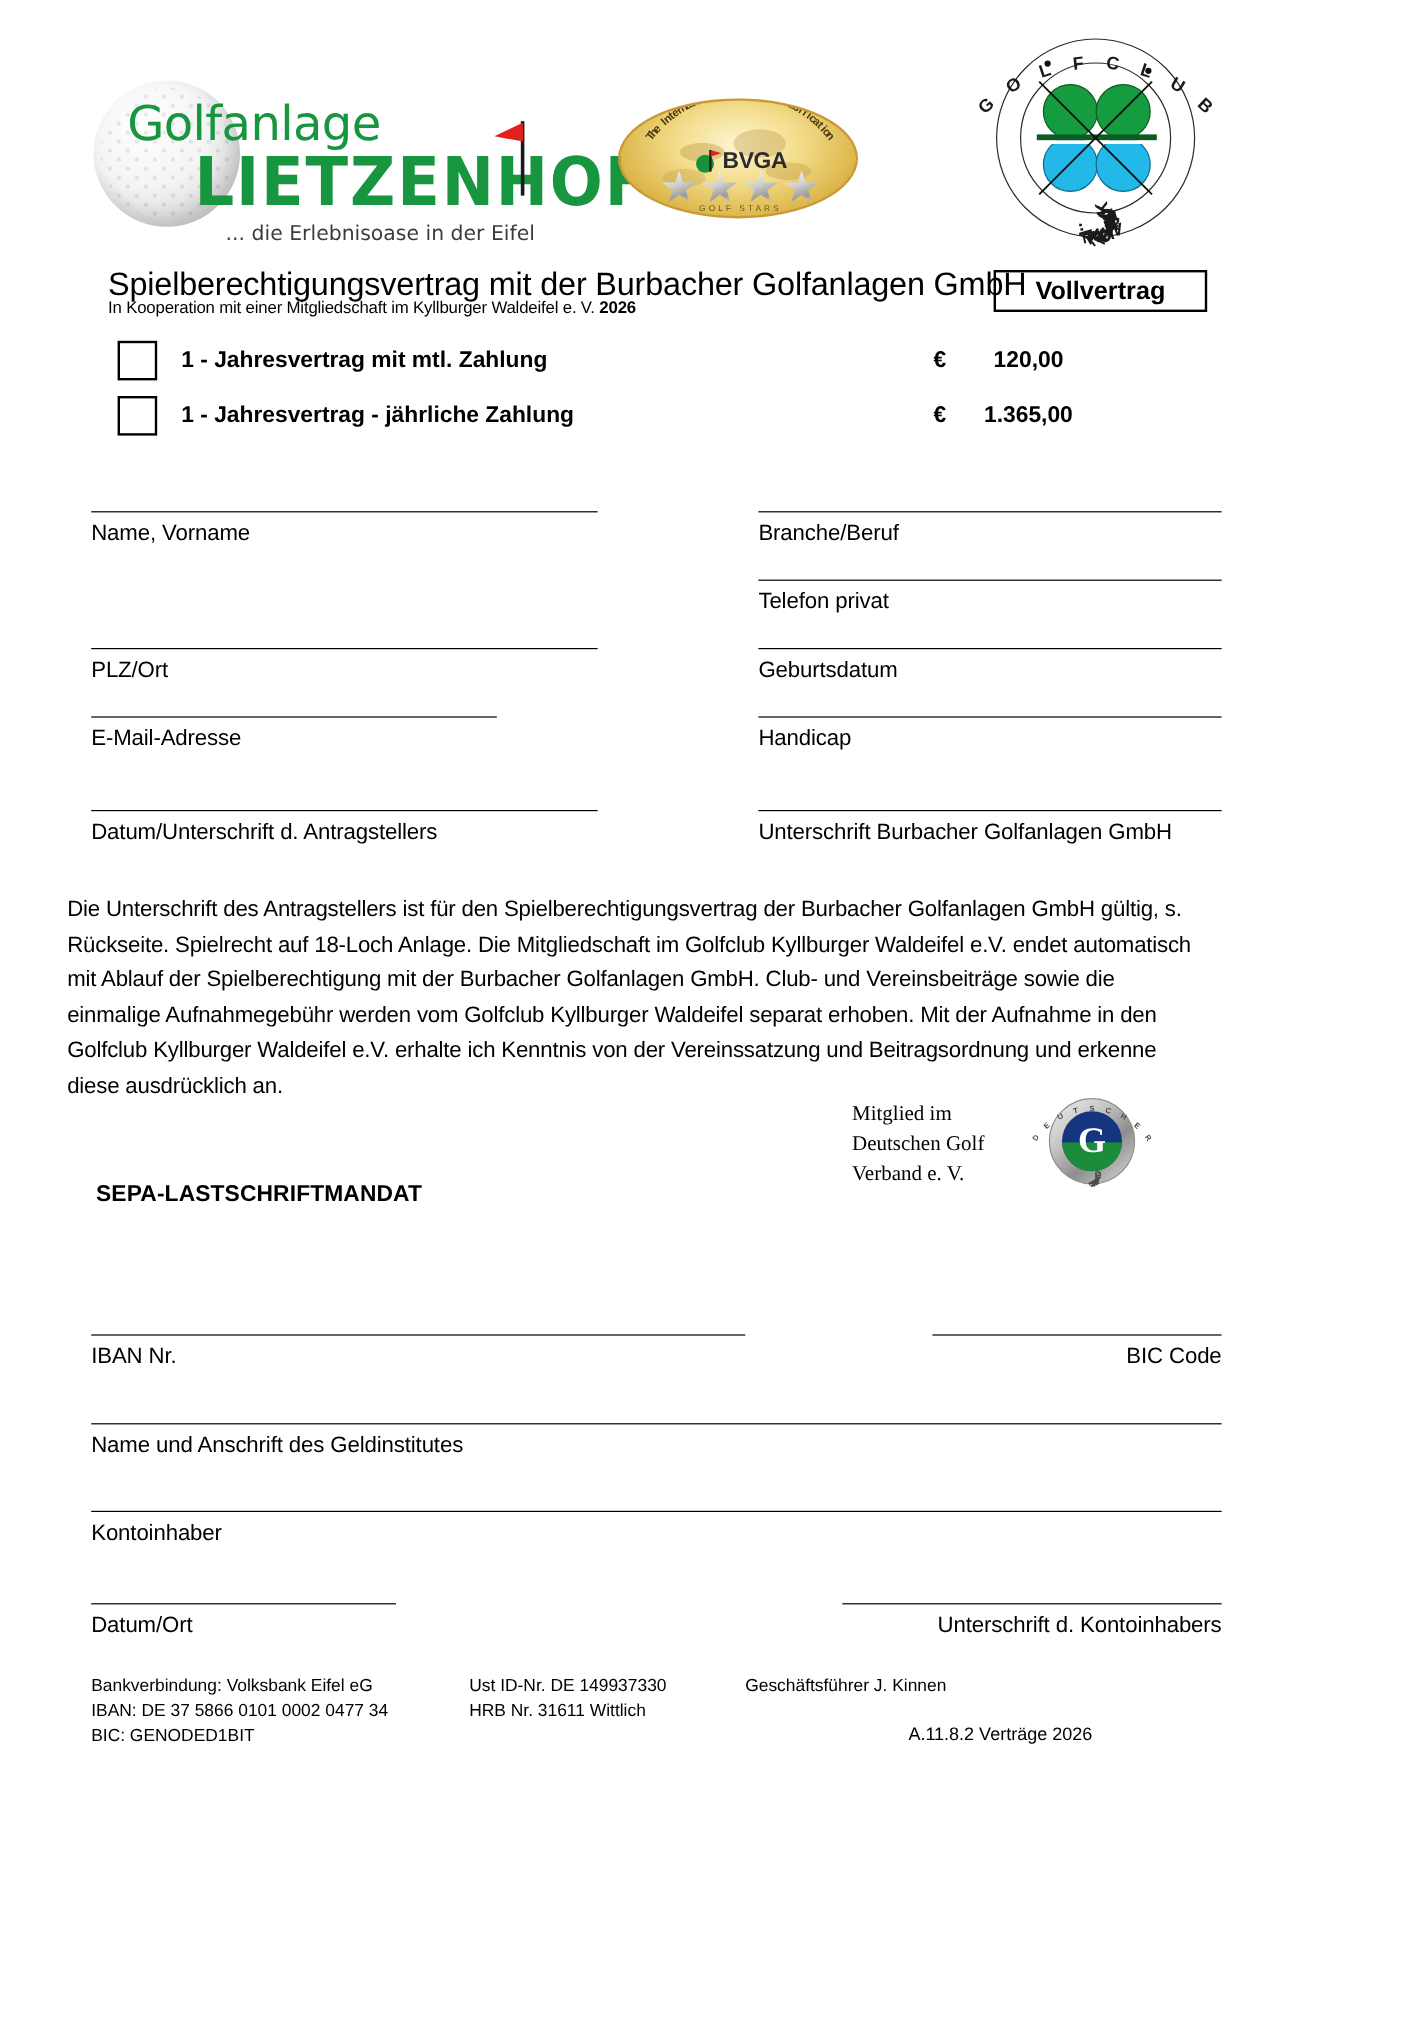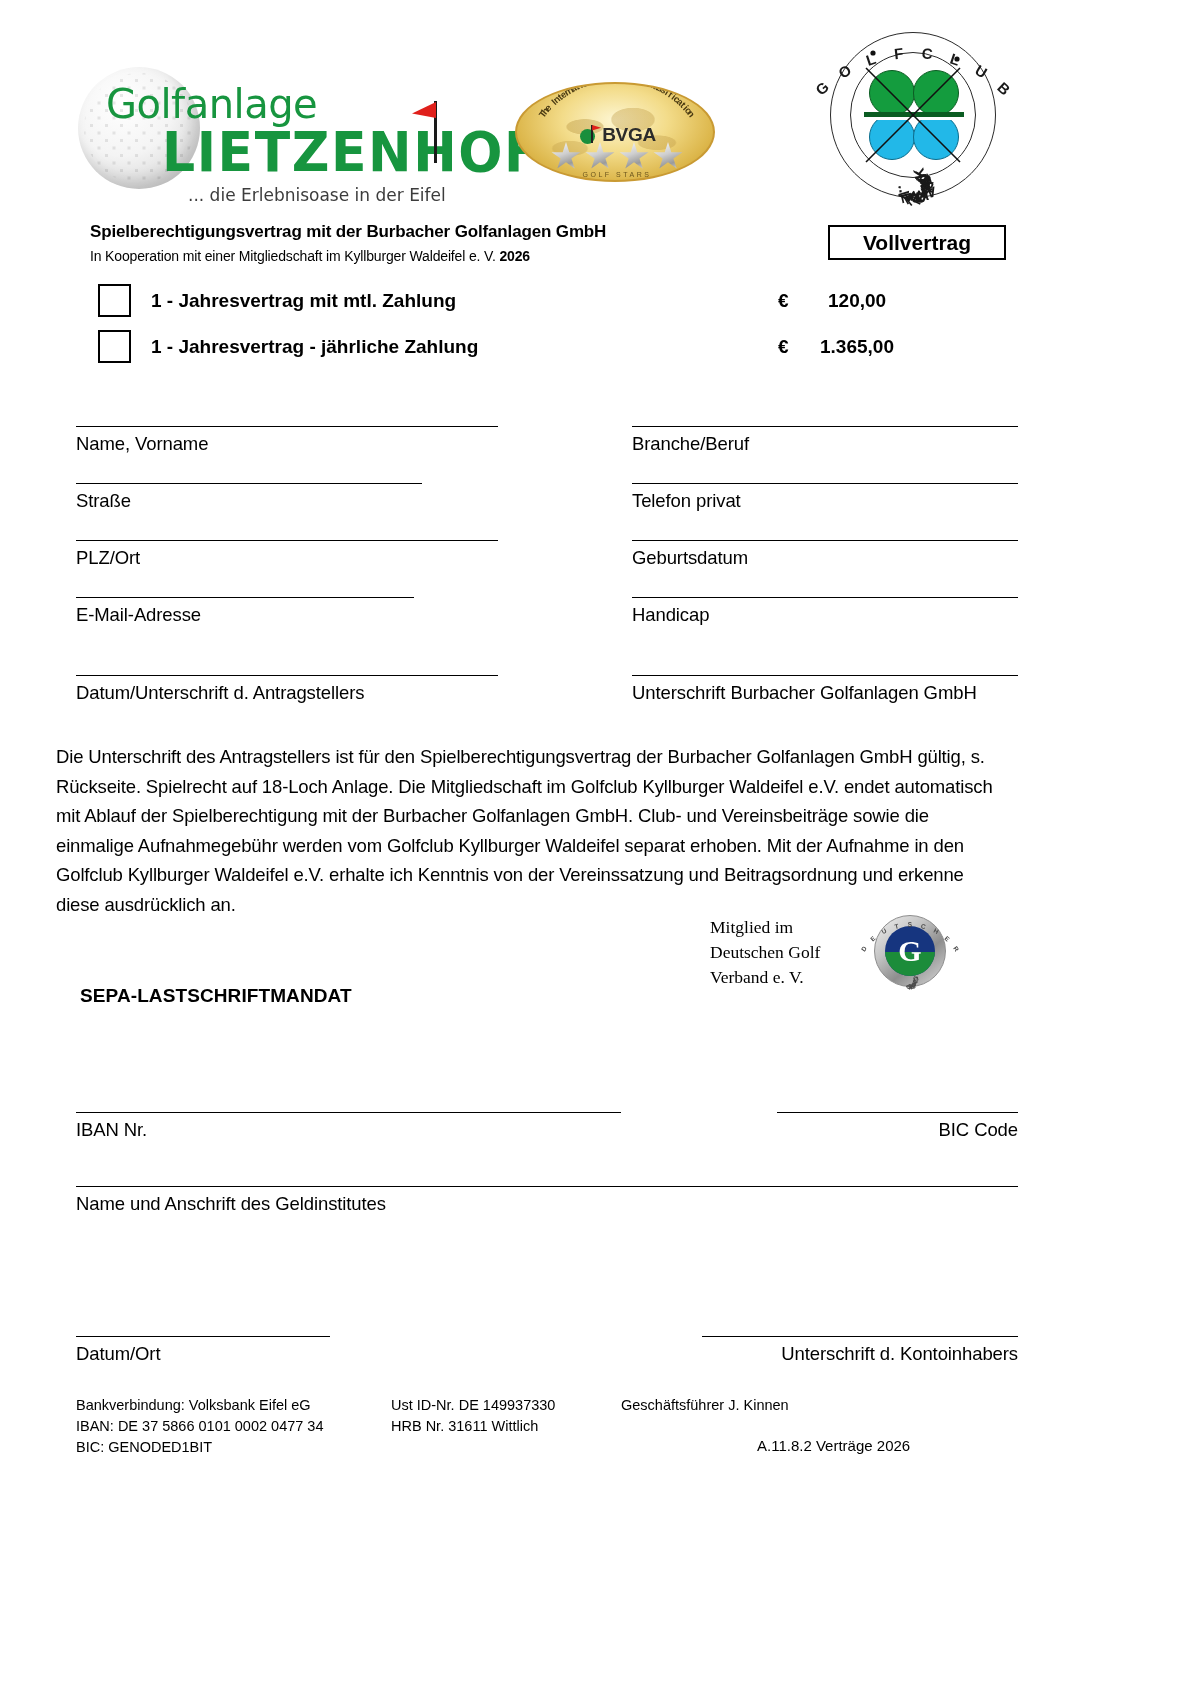--- a/index.html
+++ b/index.html
@@ -140,21 +140,21 @@
   .seal .cross {
     position:absolute; left:12px; top:12px; width:142px; height:142px;
   }
   .seal-arc { position:absolute; inset:0; }
   .seal-arc span {
     position:absolute; left:50%; top:50%;
     font-family:"Liberation Sans", sans-serif;
     font-size:15px; font-weight:700; color:#1a1a1a;
     transform-origin:0 70px;
   }
-  .t1 { position:absolute; left:90px; top:222px; font-size:17px; font-weight:700; letter-spacing:-.15px; }
+  .t1 { position:absolute; left:90px; top:222px; font-size:27px; font-weight:400; letter-spacing:-.15px; }
   .t2 { position:absolute; left:90px; top:248px; font-size:14px; font-weight:400; letter-spacing:-.15px; }
   .t2 b { font-weight:700; }
   .vollvertrag {
     position:absolute; left:828px; top:225px; width:178px; height:35px;
     border:2.2px solid #000; display:flex; align-items:center; justify-content:center;
     font-size:21px; font-weight:700;
   }
 
   
   .opt { position:absolute; left:98px; display:flex; align-items:center; }
@@ -369,24 +369,20 @@
     <div class="cb"></div>
     <div class="lbl">1 - Jahresvertrag - jährliche Zahlung</div>
     <div class="cur" style="left:680px">€</div>
     <div class="cur" style="left:722px">1.365,00</div>
   </div>
 
   <div class="fld" style="left:76px; top:426px; width:422px">
     <div class="line"></div>
     <div class="cap">Name, Vorname</div>
   </div>
-  <div class="fld" style="left:76px; top:483px; width:346px">
-    <div class="line"></div>
-    <div class="cap">Straße</div>
-  </div>
   <div class="fld" style="left:76px; top:540px; width:422px">
     <div class="line"></div>
     <div class="cap">PLZ/Ort</div>
   </div>
   <div class="fld" style="left:76px; top:597px; width:338px">
     <div class="line"></div>
     <div class="cap">E-Mail-Adresse</div>
   </div>
   <div class="fld" style="left:76px; top:675px; width:422px">
     <div class="line"></div>
@@ -459,20 +455,24 @@
     <div class="cap">IBAN Nr.</div>
   </div>
   <div class="fld" style="left:777px; top:1112px; width:241px">
     <div class="line"></div>
     <div class="cap" style="text-align:right">BIC Code</div>
   </div>
   <div class="fld" style="left:76px; top:1186px; width:942px">
     <div class="line"></div>
     <div class="cap">Name und Anschrift des Geldinstitutes</div>
   </div>
+  <div class="fld" style="left:76px; top:1259px; width:942px">
+    <div class="line"></div>
+    <div class="cap">Kontoinhaber</div>
+  </div>
   <div class="fld" style="left:76px; top:1336px; width:254px">
     <div class="line"></div>
     <div class="cap">Datum/Ort</div>
   </div>
   <div class="fld" style="left:702px; top:1336px; width:316px">
     <div class="line"></div>
     <div class="cap" style="text-align:right">Unterschrift d. Kontoinhabers</div>
   </div>
 
   <div class="footer">

